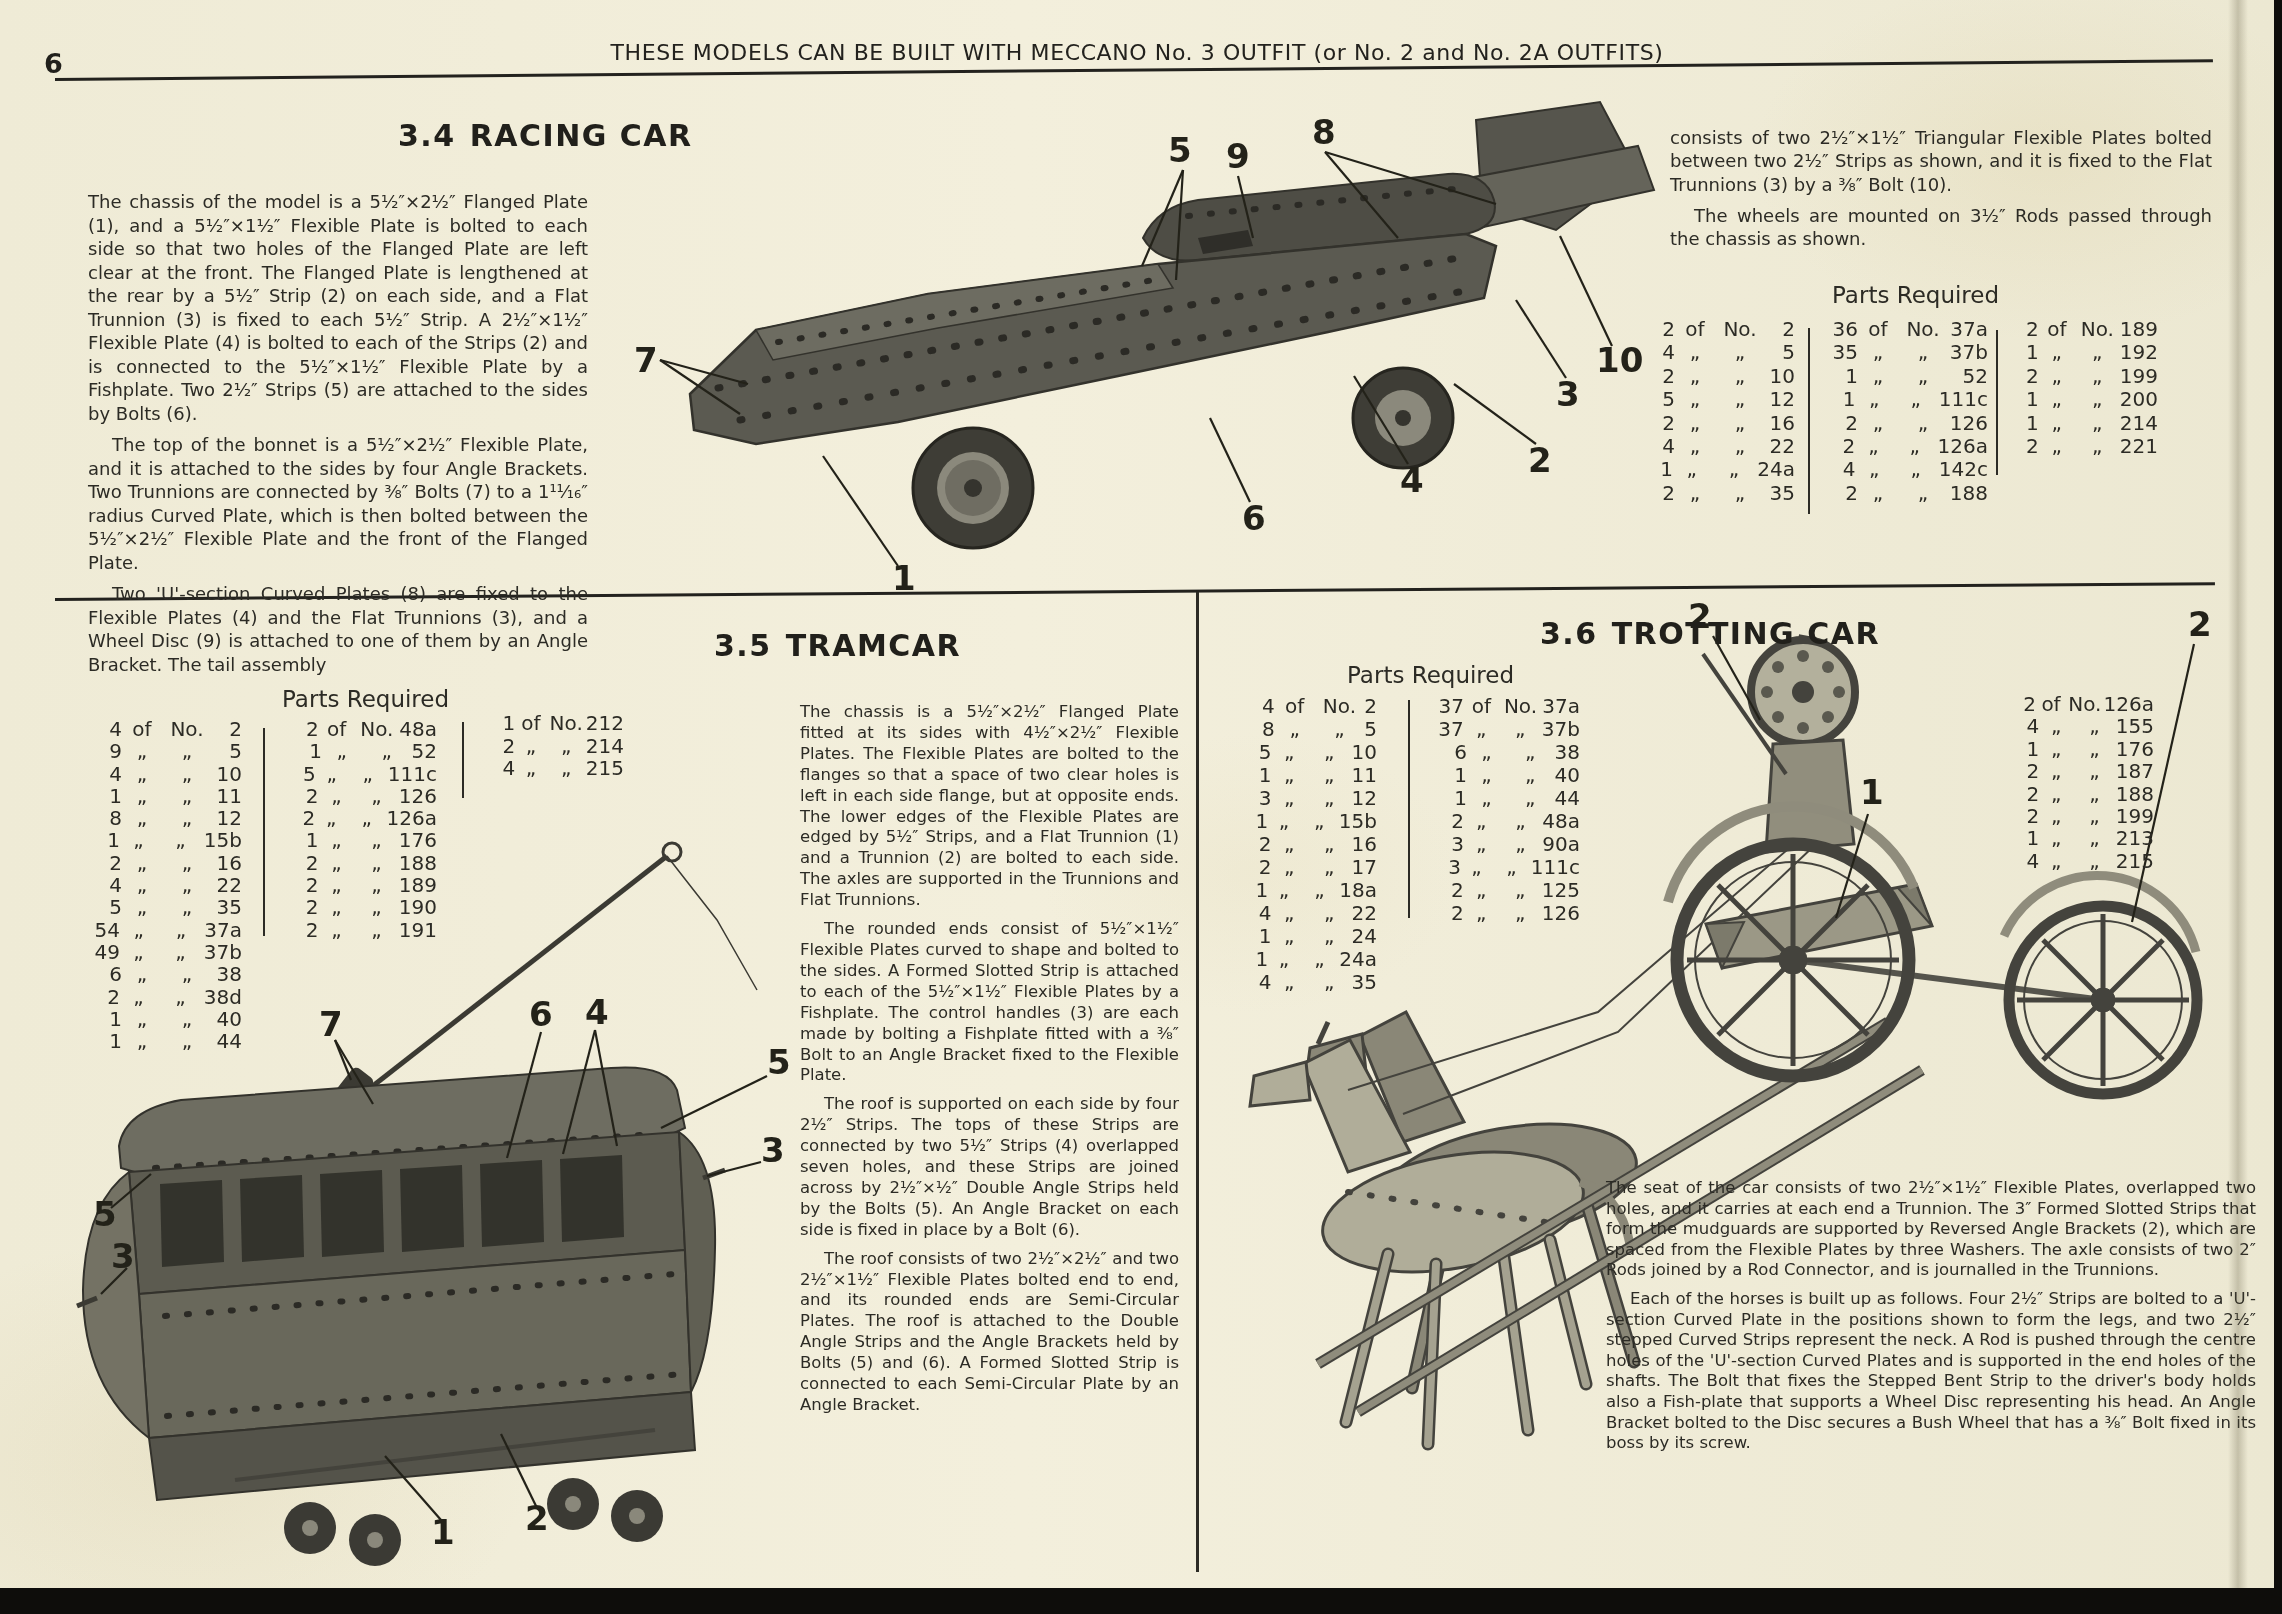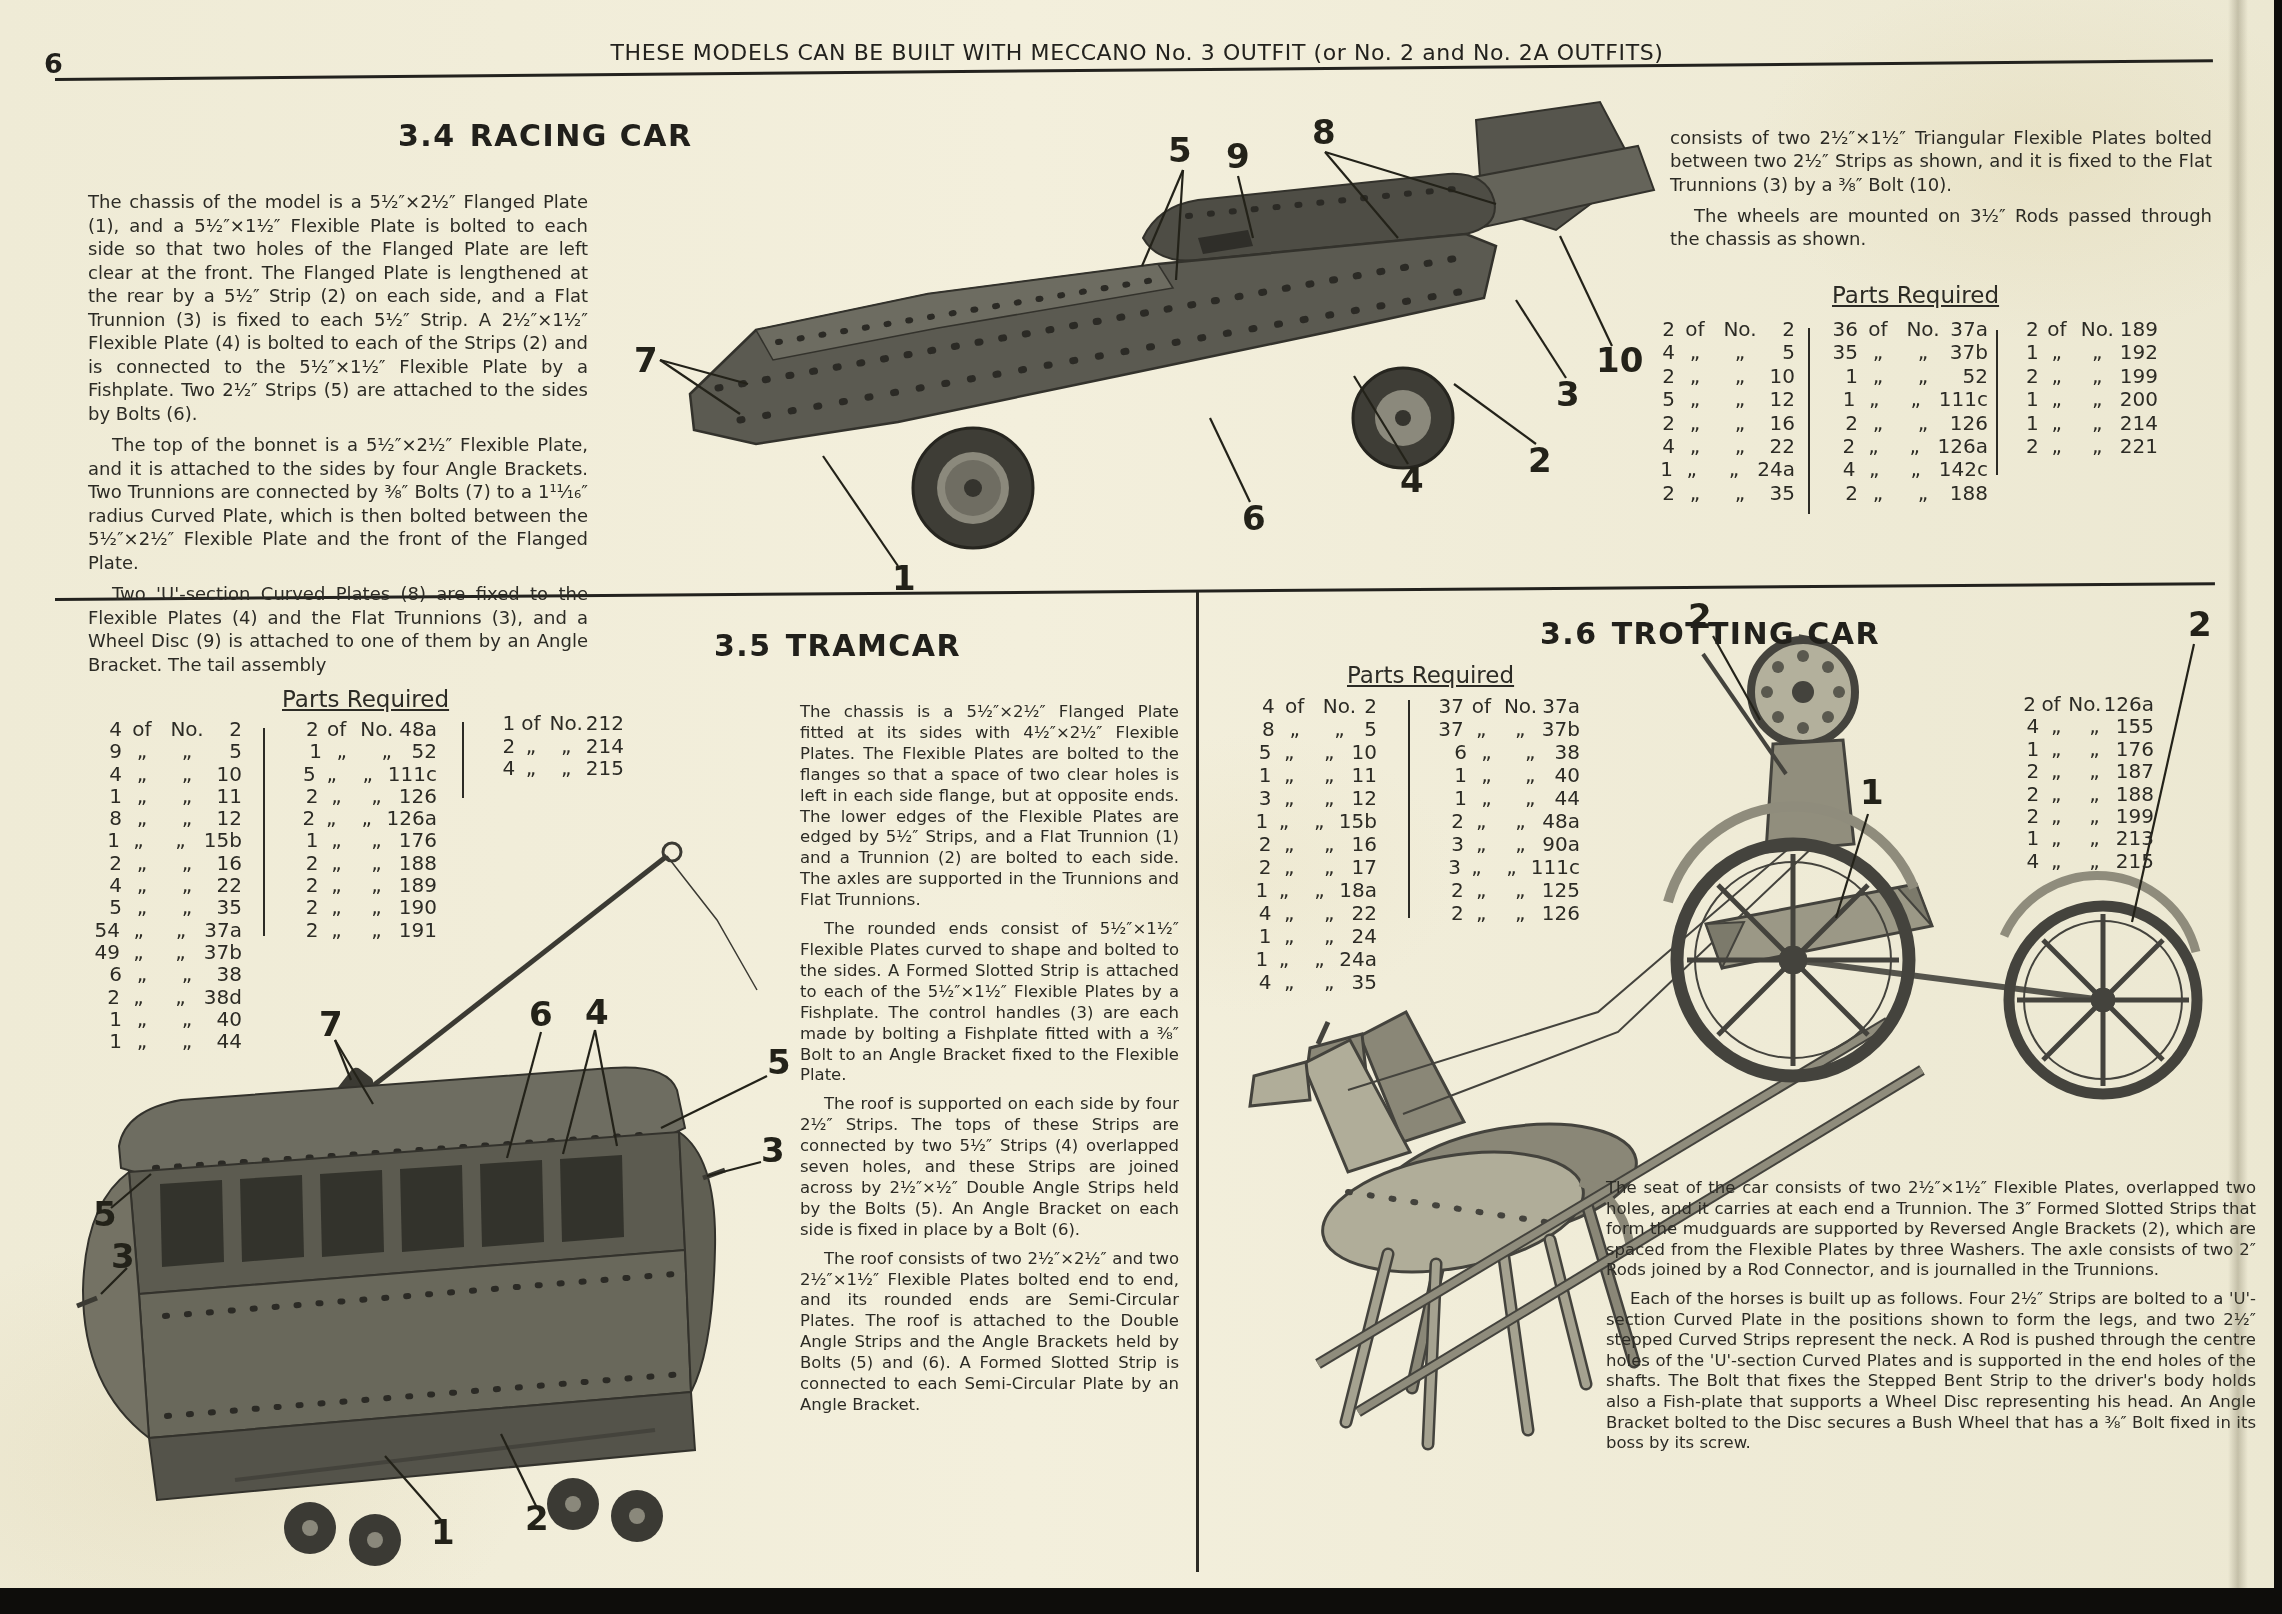--- a/index.html
+++ b/index.html
@@ -17,21 +17,21 @@
   }
   .page-curl{position:absolute;right:26px;top:0;width:20px;height:100%;
     background:linear-gradient(90deg,transparent,rgba(92,86,60,.28),transparent);}
   .rule{position:absolute;background:#23221e;}
   .vrule{position:absolute;width:3px;background:#2c2b25;}
   .page-num{position:absolute;left:44px;top:48px;font-size:27px;font-weight:bold;color:#21201b;}
   .header-title{position:absolute;left:0;top:40px;width:2274px;text-align:center;
     font-size:22px;letter-spacing:.6px;color:#23221e;}
   .h-section{position:absolute;font-weight:bold;font-size:30px;letter-spacing:1.5px;color:#21201b;white-space:nowrap;}
   .h-section .no{margin-right:14px;}
-  .pr-head{position:absolute;font-size:23px;color:#2c2b25;white-space:nowrap;text-decoration:underline;}
+  .pr-head{position:absolute;font-size:23px;color:#2c2b25;white-space:nowrap;}
   .txt{position:absolute;text-align:justify;color:#2c2b25;}
   .txt p{margin:8px;}
   .txt p + p{text-indent:24px;}
   .ptable{position:absolute;font-size:20px;color:#2c2b25;}
   .prow{display:flex;align-items:baseline;}
   .pc-q{width:32px;text-align:right;}
   .pc-s1{width:40px;text-align:center;}
   .pc-s2{width:50px;text-align:center;}
   .pc-p{flex:1;text-align:right;}
   svg{position:absolute;}

